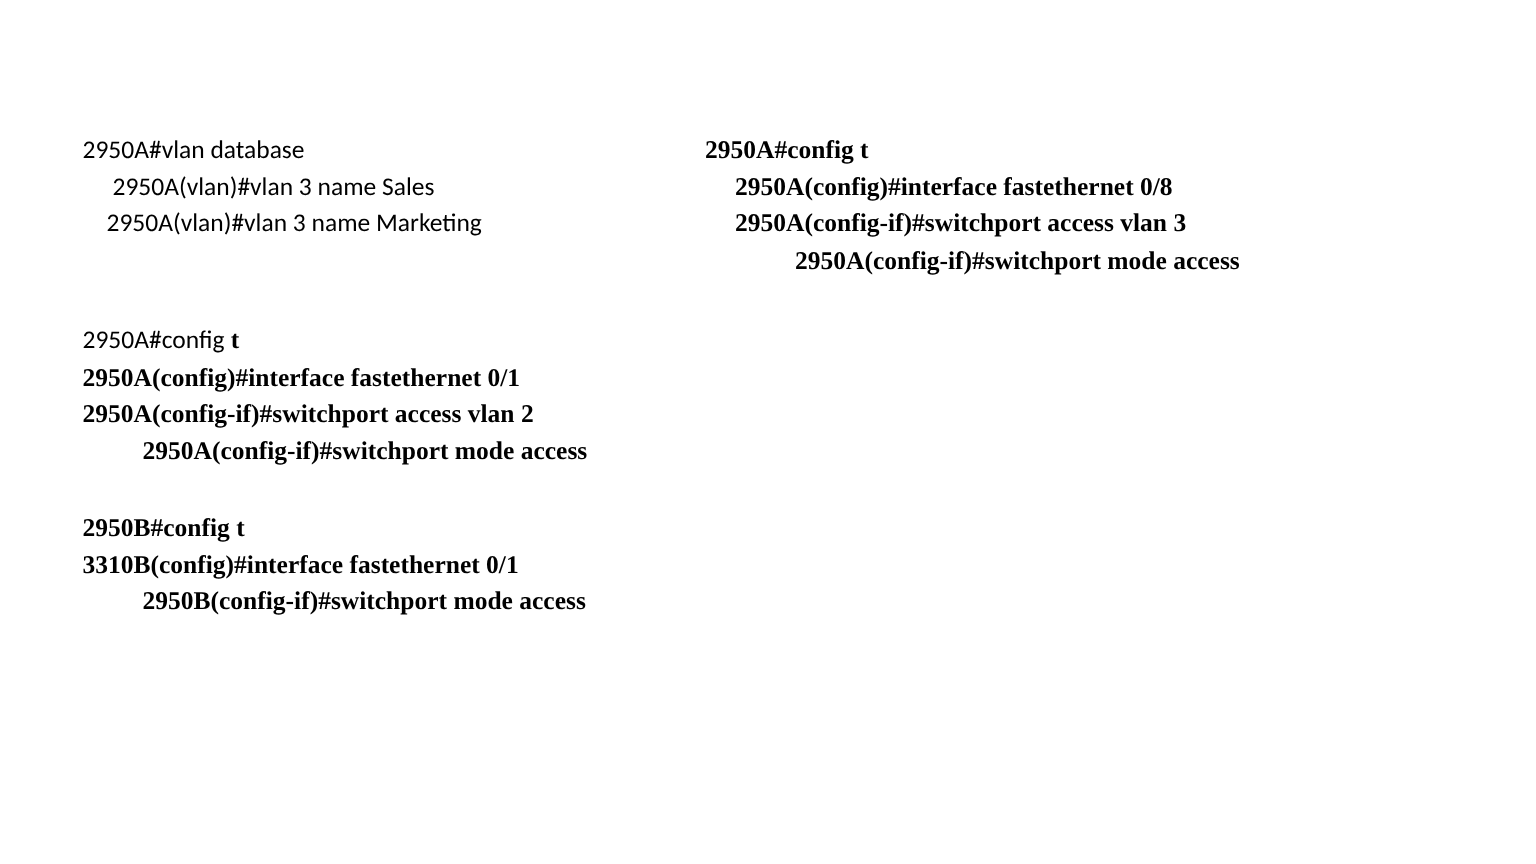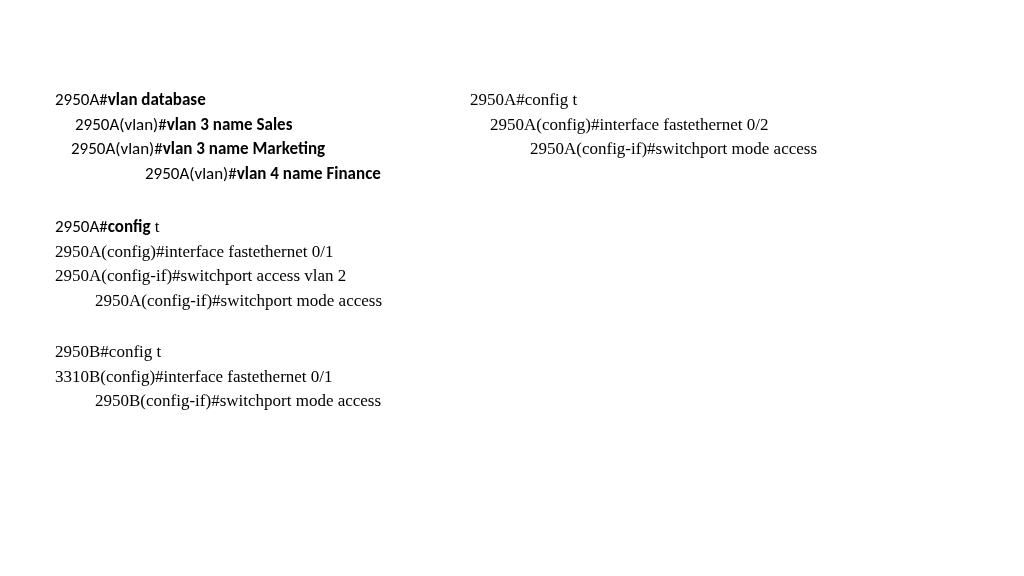--- a/index.html
+++ b/index.html
@@ -1,46 +1,46 @@
 <!DOCTYPE html>
 <html><head>
 <meta charset="utf-8">
 <style>
 html,body{margin:0;padding:0;width:1024px;height:576px;background:#fff;overflow:hidden}
 body{position:relative;font-size:17px;color:#000;line-height:1.45}
 .abs{position:absolute}
 .sans{font-family:"Segoe UI","Calibri","Helvetica Neue",Arial,sans-serif}
-.comic{font-family:"Comic Sans MS","Comic Sans","Chalkboard SE",cursive;font-weight:400}
-.b{font-weight:700}
+.comic{font-family:"Comic Sans MS","Comic Sans","Chalkboard SE",cursive;font-weight:700}
+.b{font-weight:400}
 .l{white-space:nowrap}
 </style>
 </head>
 <body>
 
 <div class="abs" style="left:55px;top:88px">
   <div class="l sans">
     <span>2950A#</span><span class="b">vlan database</span>
   </div>
   <div class="l sans" style="margin-left:20px">
     <span>2950A(vlan)#</span><span class="b">vlan 3 name Sales</span>
   </div>
   <div class="l sans" style="margin-left:16px">
     <span>2950A(vlan)#</span><span class="b">vlan 3 name Marketing</span>
   </div>
-  <div class="l sans" style="margin-left:90px">
-    <span>2950A(vlan)#</span><span class="b">vlan 4 name Finance</span>
-  </div>
 </div>
 
 <div class="abs" style="left:470px;top:88px">
   <div class="l comic">
     <span>2950A#</span><span>config t</span>
   </div>
   <div class="l comic" style="margin-left:20px">
-    <span>2950A(config)#</span><span>interface fastethernet 0/2</span>
+    <span>2950A(config)#</span><span>interface fastethernet 0/8</span>
+  </div>
+  <div class="l comic" style="margin-left:20px">
+    <span>2950A(config-if)#</span><span>switchport access vlan 3</span>
   </div>
   <div class="l comic" style="margin-left:60px">
     <span>2950A(config-if)#</span><span>switchport mode access</span>
   </div>
 </div>
 
 <div class="abs" style="left:55px;top:215px">
   <div class="l">
     <span class="sans">2950A#</span><span class="sans b">config</span><span class="comic"> t</span>
   </div>

